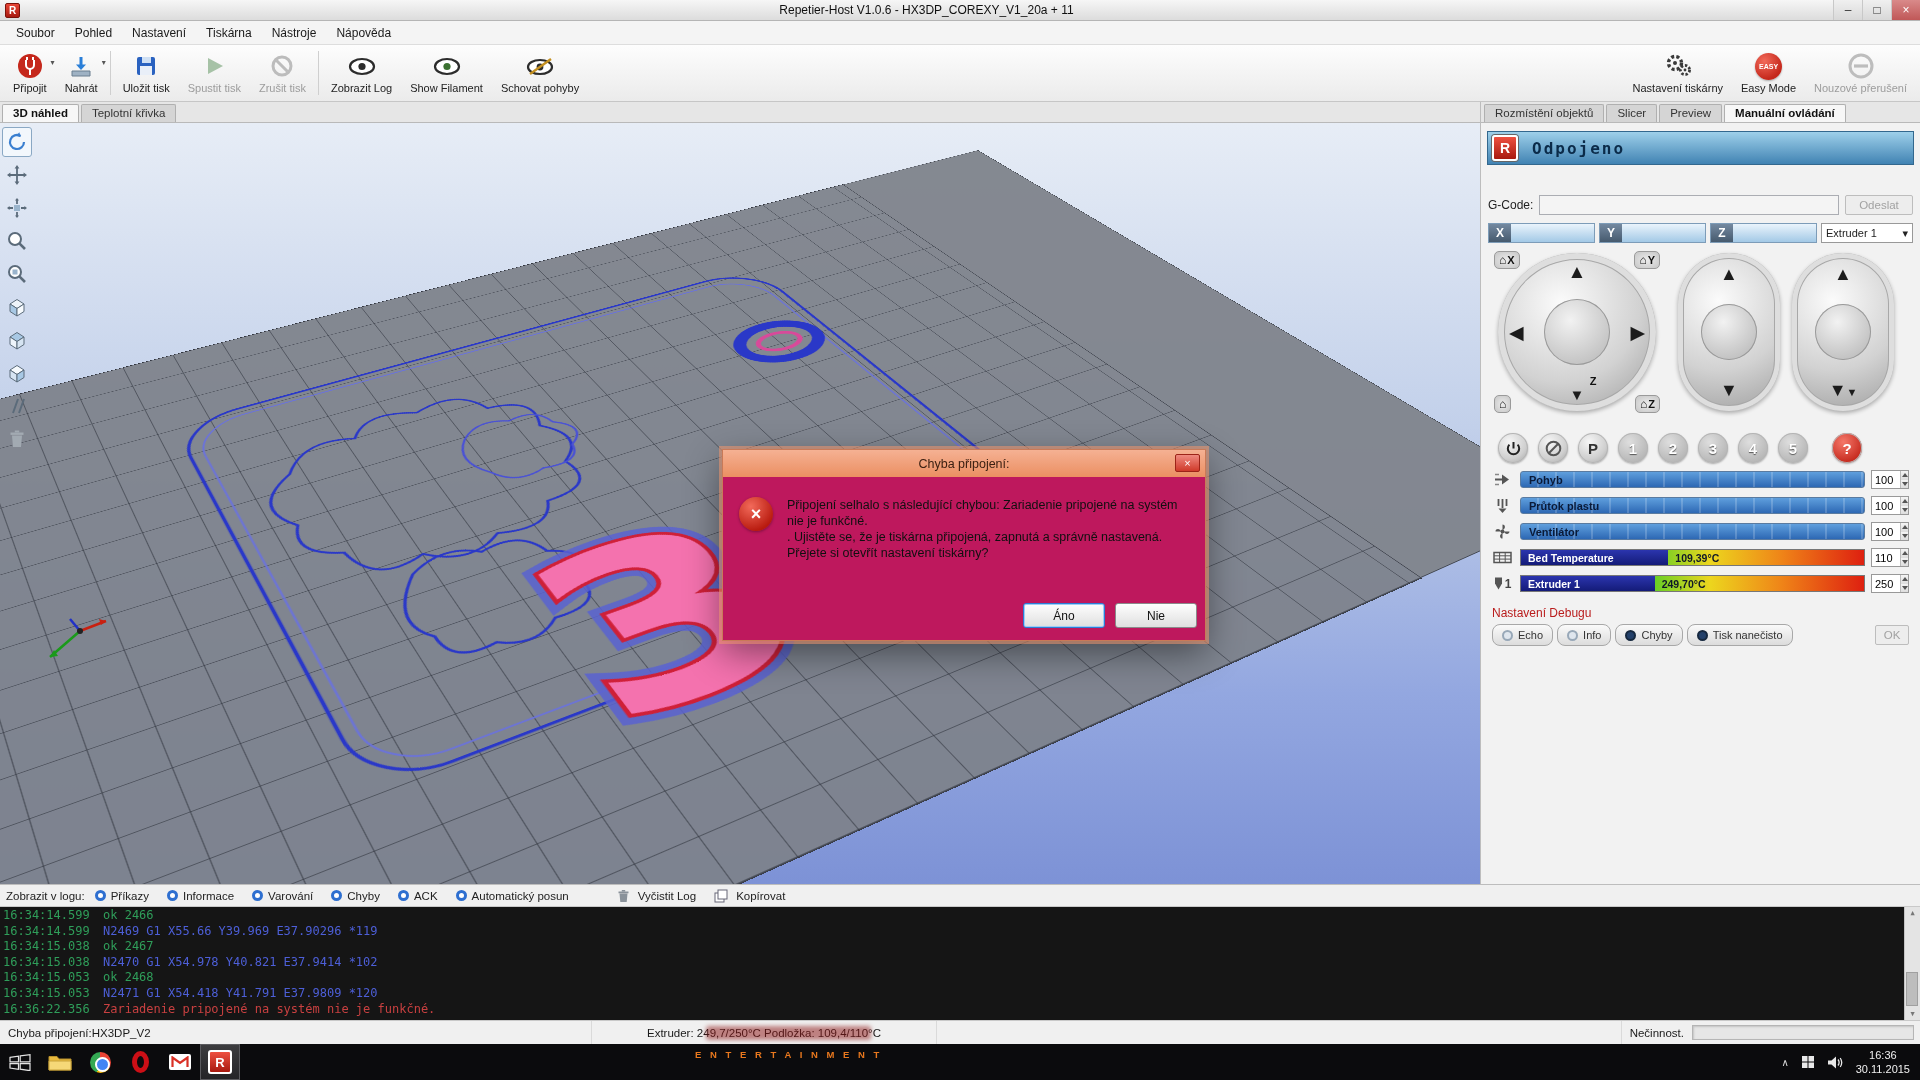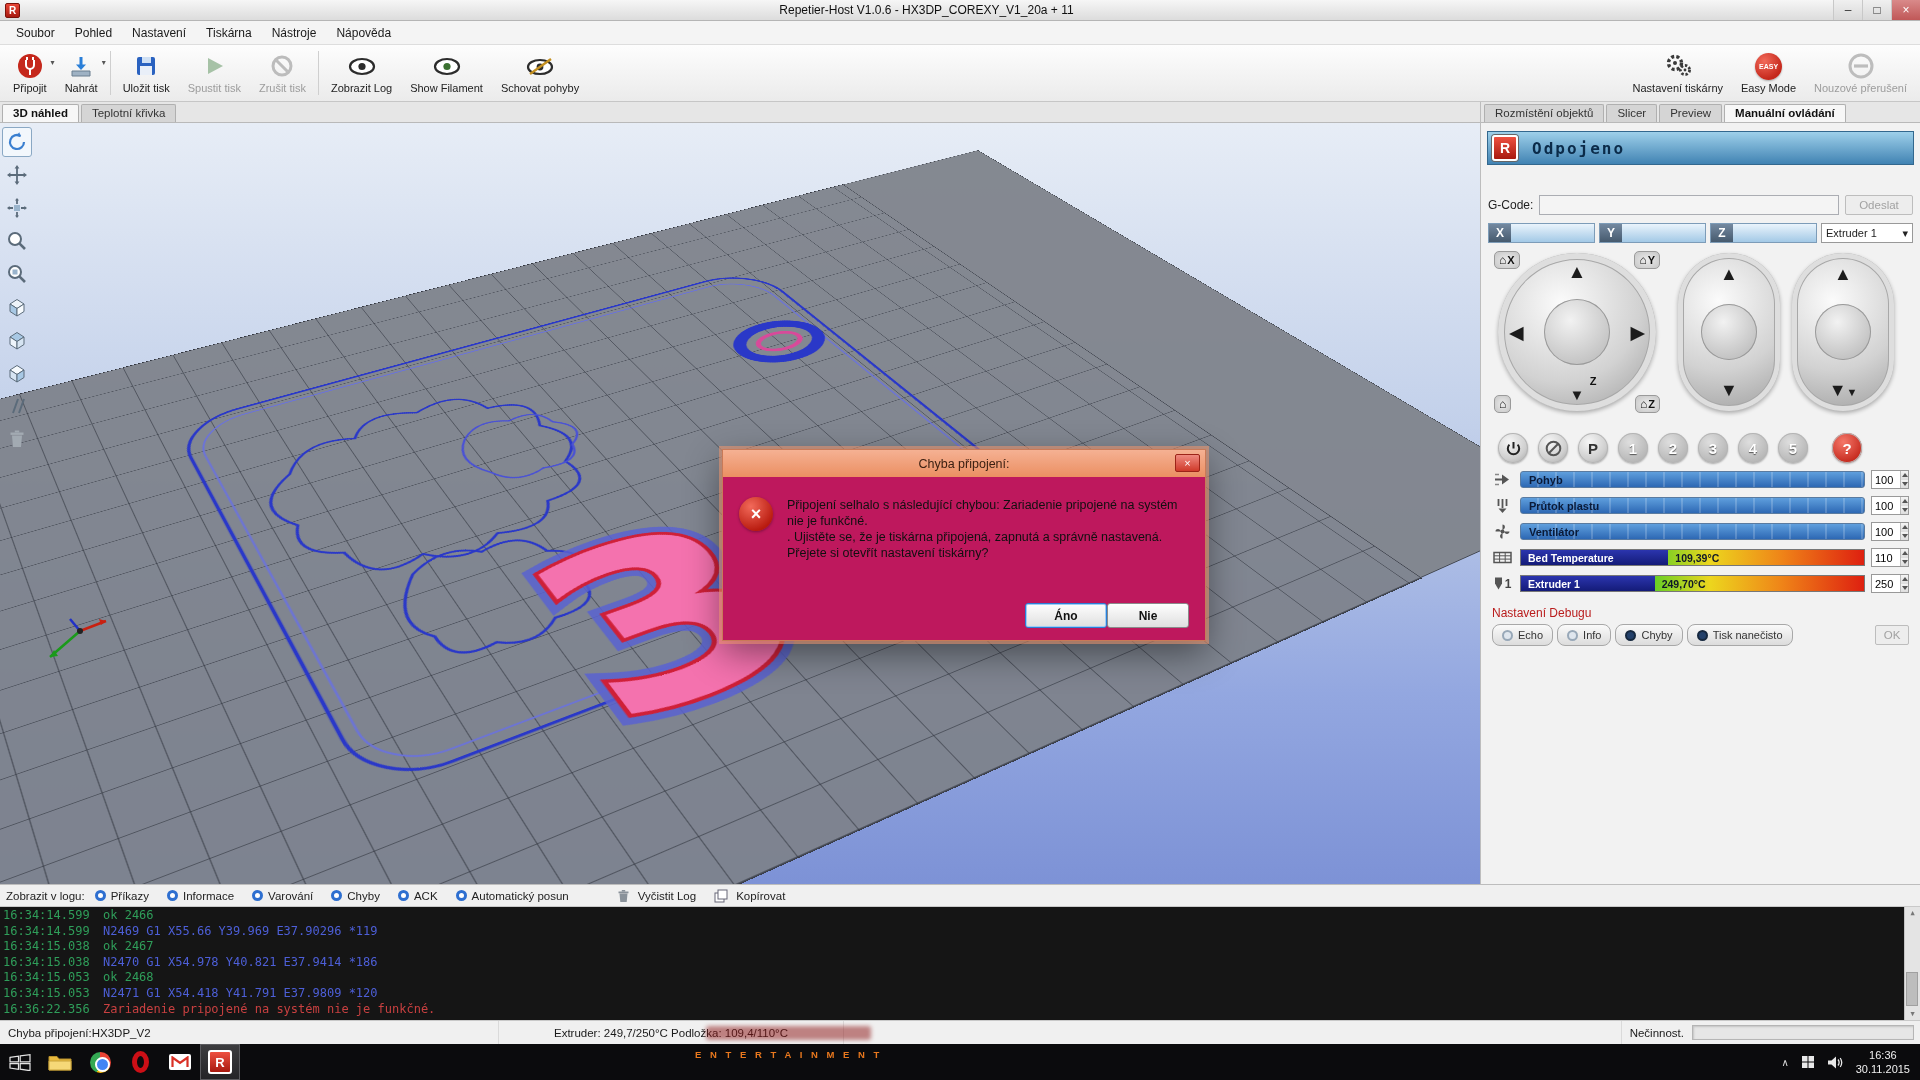--- a/index.html
+++ b/index.html
@@ -112,21 +112,21 @@
 .log-view{height:113px;background:#151515;font-family:"DejaVu Sans Mono",monospace;font-size:12px;position:relative;overflow:hidden;padding:1px 0 0 3px;}
 .log-line{height:15.6px;line-height:15.6px;display:flex;white-space:pre;}
 .lt{color:#2f9e5a;width:100px;flex:none;}
 .ltx.ack{color:#2f9e5a;} .ltx.cmd{color:#4d5fd8;} .ltx.err{color:#c84040;}
 .log-scroll{position:absolute;right:0;top:0;bottom:0;width:16px;background:#e4e4e4;border-left:1px solid #c4c4c4;display:flex;flex-direction:column;justify-content:space-between;align-items:center;font-size:8px;color:#666;}
 .log-thumb{position:absolute;right:2px;bottom:14px;width:12px;height:34px;background:#bdbdbd;border:1px solid #a0a0a0;}
 
 
 .statusbar{height:24px;background:#f0f0f0;border-top:1px solid #c9c9c9;display:flex;align-items:center;font-size:11.5px;}
 .sseg{height:100%;display:flex;align-items:center;padding:0 8px;border-right:1px solid #dadada;color:#1a1a1a;}
-.sseg.s1{width:499px;}
+.sseg.s1{width:592px;}
 .sseg.s2{width:345px;justify-content:center;}
 .sseg.fill{flex:1;border-right:none;}
 .sprog{width:222px;height:15px;margin-right:6px;border:1px solid #b5b5b5;background:#e6e6e6;box-shadow:inset 1px 1px 2px rgba(0,0,0,.15);}
 
 
 .taskbar{height:36px;background:#0b0b0d;display:flex;align-items:center;position:relative;}
 .ticon{width:40px;height:36px;display:flex;align-items:center;justify-content:center;}
 .ticon.active{background:linear-gradient(#3d3d40,#242427);box-shadow:inset 0 0 0 1px #5a5a5e;}
 .chrome-ball{width:21px;height:21px;border-radius:50%;background:conic-gradient(#ea4335 0 120deg,#fbbc05 120deg 200deg,#34a853 200deg 360deg);position:relative;}
 .chrome-ball::after{content:"";position:absolute;left:5px;top:5px;width:11px;height:11px;border-radius:50%;background:#4285f4;border:2px solid #fff;}
@@ -137,21 +137,21 @@
 .tray .chev{font-size:10px;color:#ddd;}
 .clock{text-align:center;font-size:11px;line-height:1.3;color:#f0f0f0;}
 
 
 .dialog{position:absolute;left:722px;top:449px;width:484px;height:192px;background:#be185d;border:1px solid #c97a58;box-shadow:0 0 0 3px rgba(238,150,110,.55),0 12px 34px rgba(0,0,0,.45);z-index:40;}
 .dlg-title{height:27px;background:linear-gradient(#f6b median698,#ec9468);background:linear-gradient(#f5b193,#eb8f62);display:flex;align-items:center;justify-content:center;position:relative;color:#3c2012;font-size:12.5px;}
 .dlg-close{position:absolute;right:5px;top:4px;width:25px;height:18px;background:linear-gradient(#ef8a80,#cf3a2a);border:1px solid #9c2418;border-radius:2px;color:#fff;font-size:11px;display:flex;align-items:center;justify-content:center;}
 .dlg-body{display:flex;gap:14px;padding:20px 16px 0;}
 .err-icon{width:34px;height:34px;flex:none;border-radius:50%;background:radial-gradient(circle at 35% 28%,#f26a5a,#b81a0e 75%);color:#fff;font-size:18px;font-weight:bold;display:flex;align-items:center;justify-content:center;box-shadow:0 1px 3px rgba(0,0,0,.35);}
 .dlg-msg{white-space:pre-line;font-size:12.5px;line-height:16px;color:#101010;}
-.dlg-btns{position:absolute;right:16px;bottom:12px;display:flex;font-weight:bold;}
+.dlg-btns{position:absolute;right:8px;bottom:12px;display:flex;gap:10px;}
 .dlg-btn{width:82px;height:25px;display:flex;align-items:center;justify-content:center;background:linear-gradient(#fefefe,#dfdfdf);border:1px solid #8a8a8a;border-radius:3px;font-size:12px;color:#111;}
 .dlg-btn.primary{border-color:#2a7fd8;box-shadow:inset 0 0 0 1px #9fccf5;}
 
 
 .wm{position:absolute;left:695px;top:1026px;z-index:60;pointer-events:none;text-align:center;}
 .wm-blur{width:165px;height:14px;margin:0 auto;background:rgba(140,18,18,.5);filter:blur(2px);border-radius:3px;}
 .wm-text{margin-top:9px;color:#e8781e;font-size:9.5px;font-weight:bold;letter-spacing:3px;}
 svg{display:block;}
 </style>
 </head>
@@ -659,21 +659,21 @@
             <rect x="1" y="4" width="9" height="9" fill="#fff" stroke="#667"></rect>
             <rect x="4" y="1" width="9" height="9" fill="#fff" stroke="#667"></rect>
           </svg>
         <span>Kopírovat</span>
       </div>
     </div>
     <div class="log-view">
       <div class="log-line"><span class="lt">16:34:14.599</span><span class="ltx ack">ok 2466</span></div>
       <div class="log-line"><span class="lt">16:34:14.599</span><span class="ltx cmd">N2469 G1 X55.66 Y39.969 E37.90296 *119</span></div>
       <div class="log-line"><span class="lt">16:34:15.038</span><span class="ltx ack">ok 2467</span></div>
-      <div class="log-line"><span class="lt">16:34:15.038</span><span class="ltx cmd">N2470 G1 X54.978 Y40.821 E37.9414 *186</span></div>
+      <div class="log-line"><span class="lt">16:34:15.038</span><span class="ltx cmd">N2470 G1 X54.978 Y40.821 E37.9414 *102</span></div>
       <div class="log-line"><span class="lt">16:34:15.053</span><span class="ltx ack">ok 2468</span></div>
       <div class="log-line"><span class="lt">16:34:15.053</span><span class="ltx cmd">N2471 G1 X54.418 Y41.791 E37.9809 *120</span></div>
       <div class="log-line"><span class="lt">16:36:22.356</span><span class="ltx err">Zariadenie pripojené na systém nie je funkčné.</span></div>
       <div class="log-scroll">
         <span style="font-size:7px;color:#777;margin-top:2px;">▲</span>
         <span style="font-size:7px;color:#777;margin-bottom:2px;">▼</span>
       </div>
       <div class="log-thumb"></div>
     </div>
   </div>

